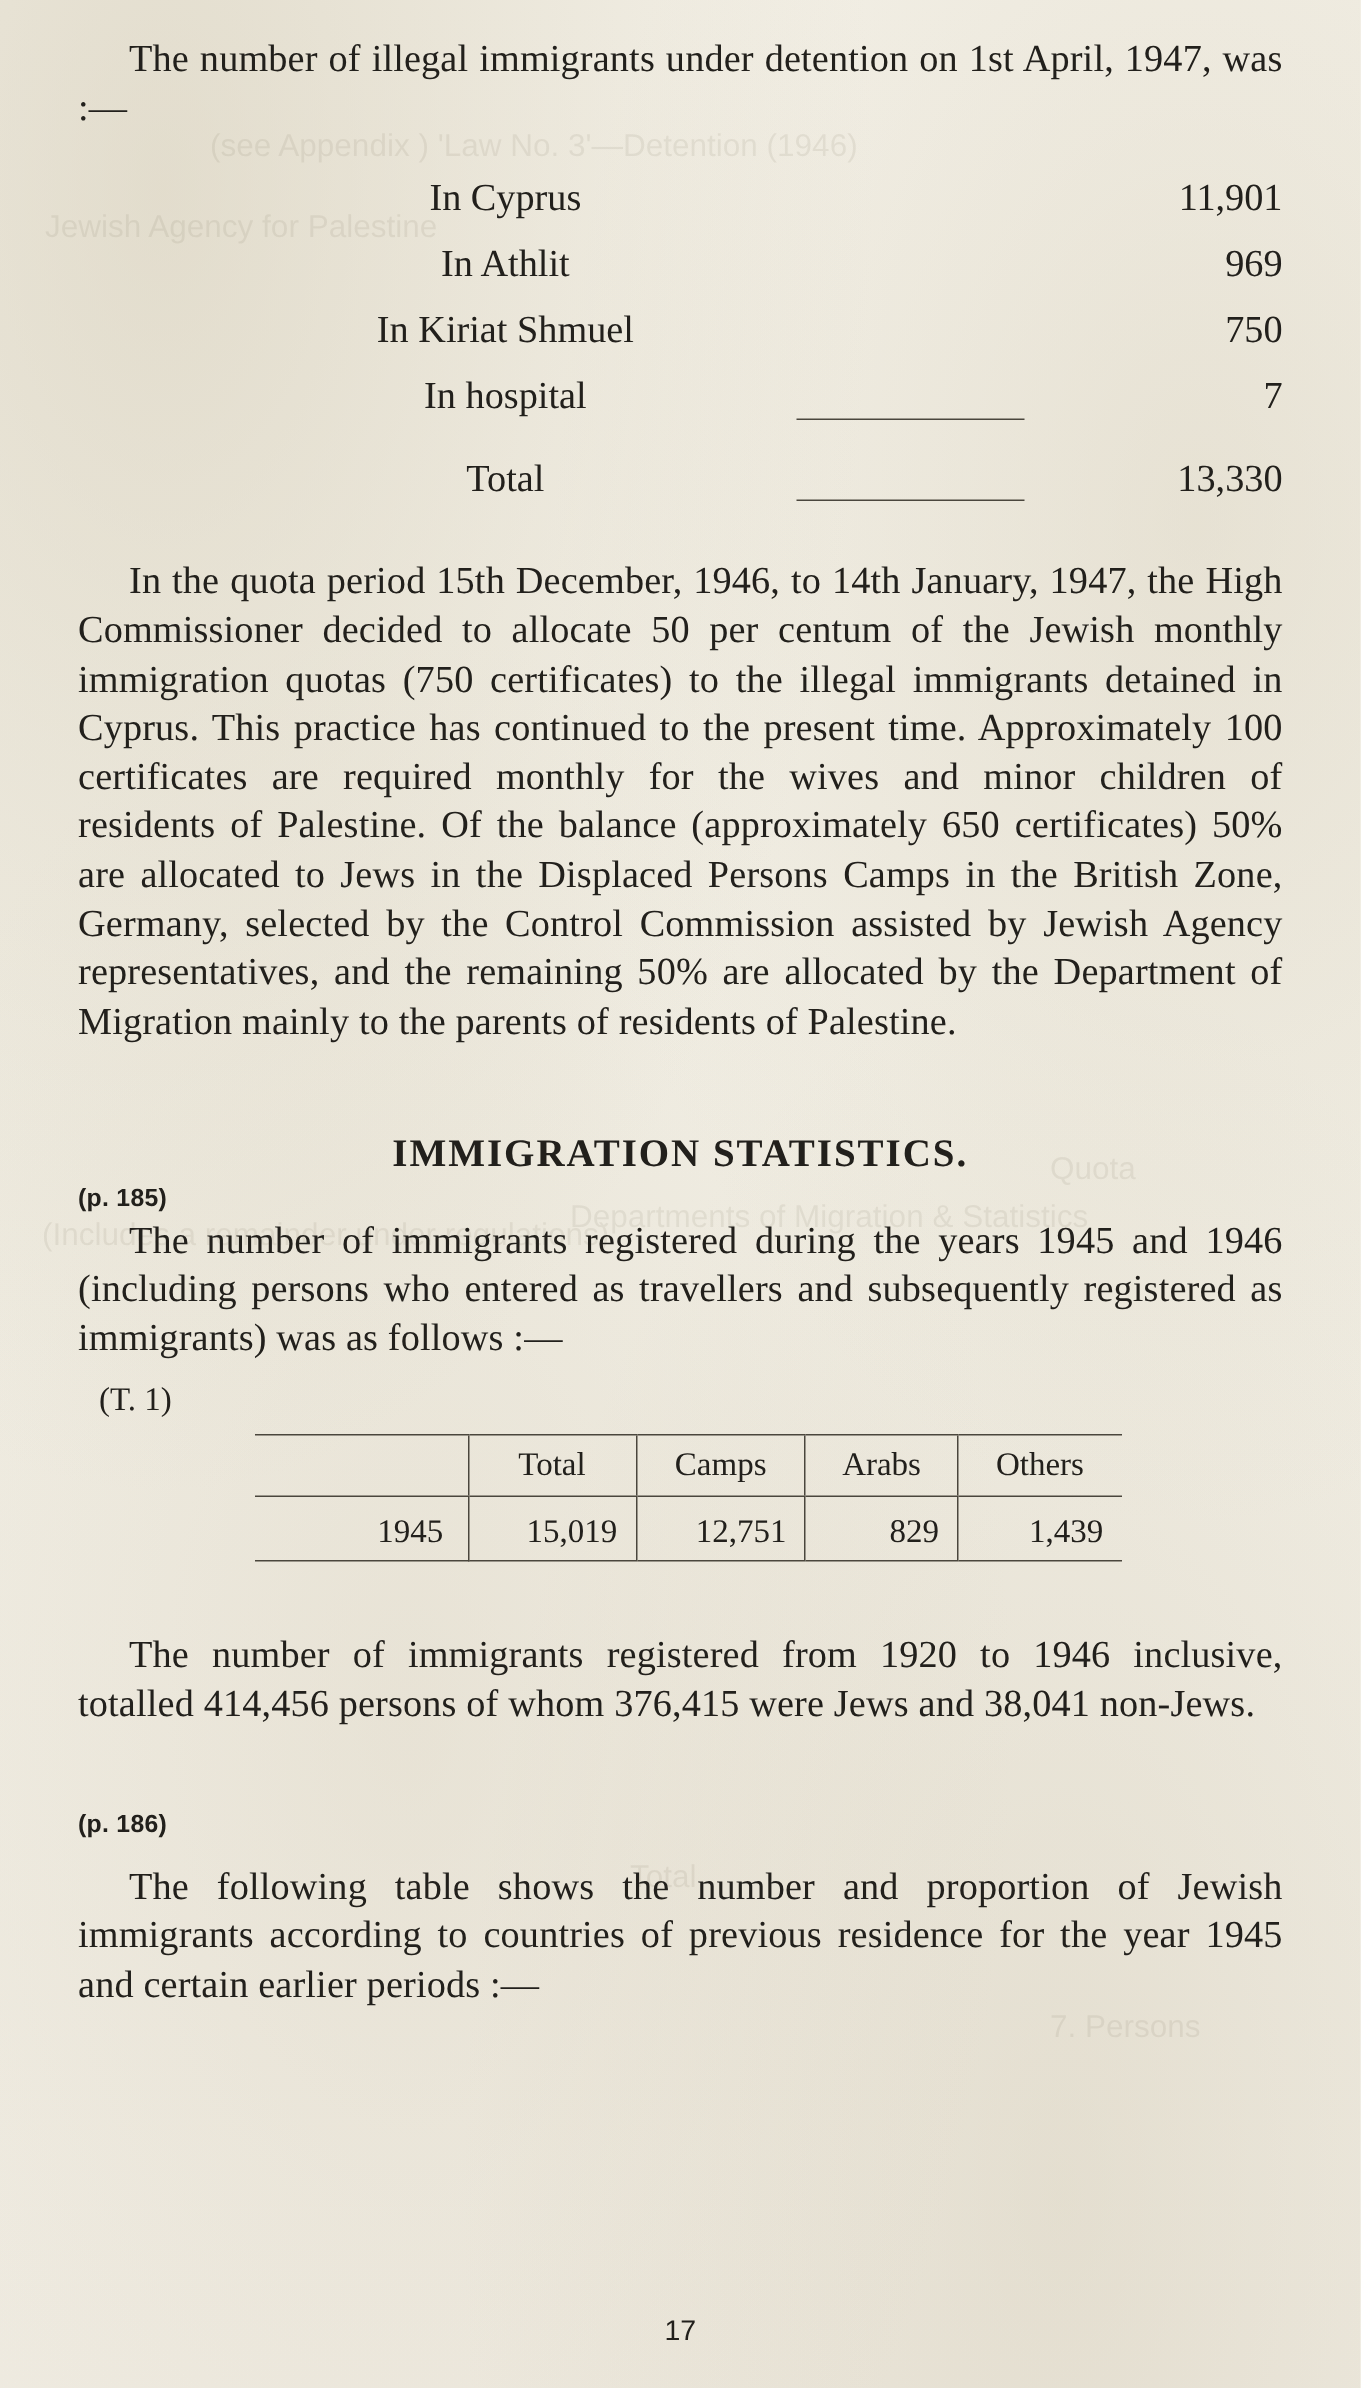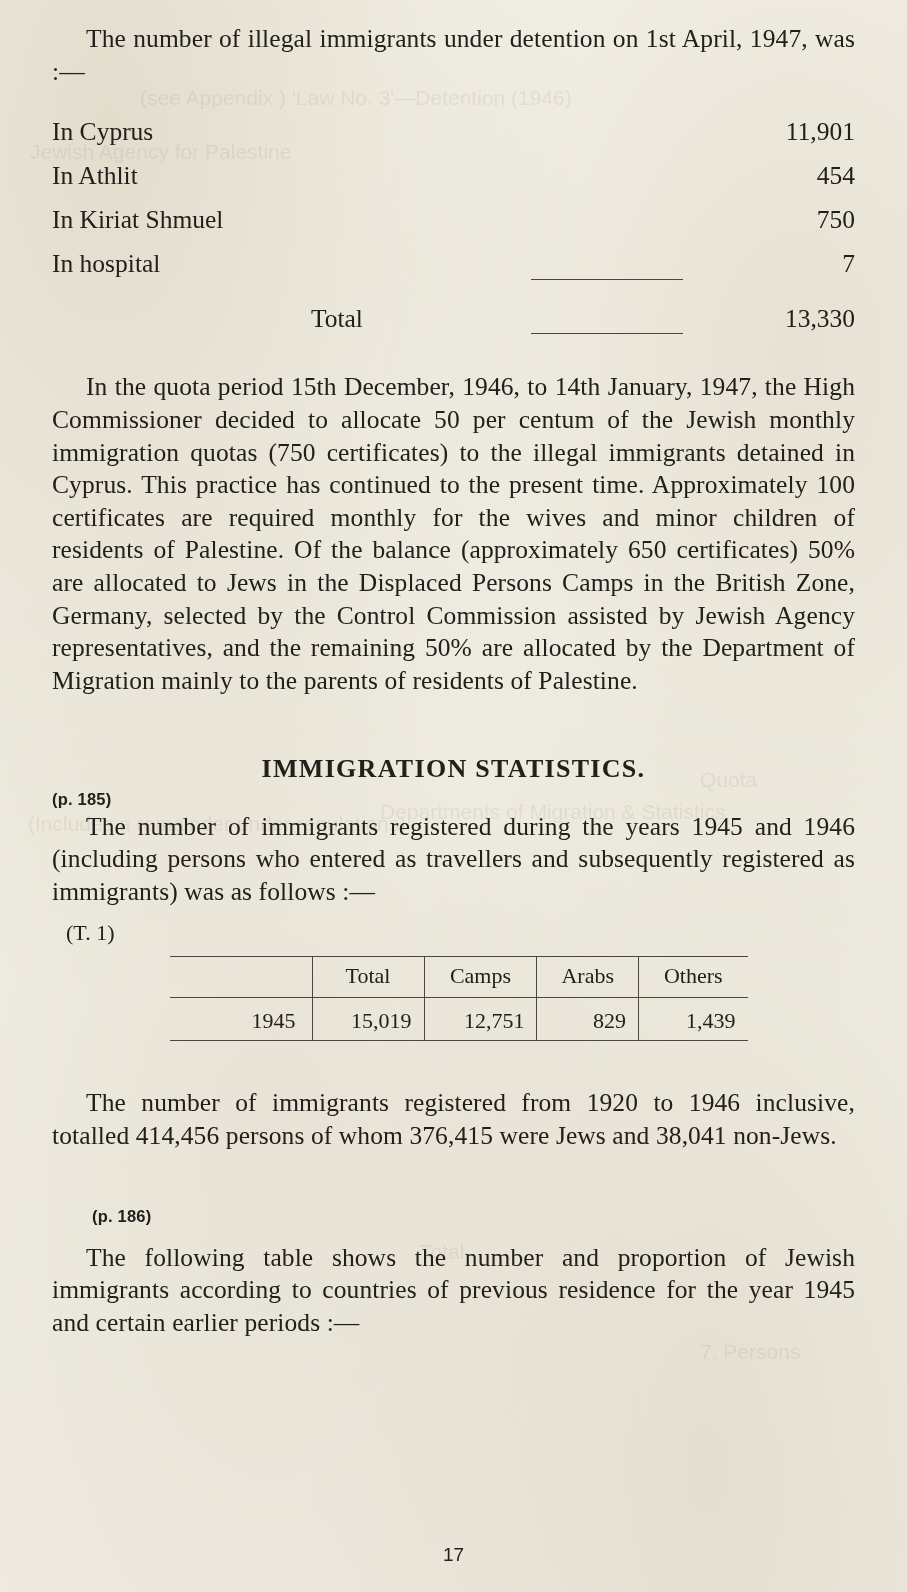--- a/index.html
+++ b/index.html
@@ -53,21 +53,21 @@
     margin: 22px 0 0 0;
     border-collapse: collapse;
     width: 100%;
     font-size: 25.5px;
   }
   table.detention td {
     padding: 7px 0;
   }
   td.det-label {
     padding-left: 118px;
-    text-align: left;
+    text-align: center;
     white-space: nowrap;
   }
   td.det-value {
     text-align: right;
     padding-right: 172px;
     white-space: nowrap;
   }
   tr.total-row td.det-label {
     padding-left: 0;
     text-align: center;
@@ -156,21 +156,21 @@
     border-left: 1px solid #4a463d;
   }
   table.stats tbody tr:last-child td {
     border-bottom: 1px solid #4a463d;
   }
   table.stats tbody tr:first-child td {
     padding-top: 10px;
   }
 
   .after-table { margin-top: 46px; }
-  .para-gap { margin-top: 54px; margin-left: 40px; }
+  .para-gap { margin-top: 54px; }
 
   .folio {
     position: absolute;
     bottom: 26px;
     left: 0;
     right: 0;
     text-align: center;
     font-family: "Liberation Sans", sans-serif;
     font-weight: normal;
     font-size: 19px;
@@ -209,21 +209,21 @@
     <p class="top-para indent">The number of illegal immigrants under detention on 1st April, 1947, was :—</p>
 
     <table class="detention">
       <tbody>
         <tr>
           <td class="det-label">In Cyprus</td>
           <td class="det-value">11,901</td>
         </tr>
         <tr>
           <td class="det-label">In Athlit</td>
-          <td class="det-value">454</td>
+          <td class="det-value">969</td>
         </tr>
         <tr>
           <td class="det-label">In Kiriat Shmuel</td>
           <td class="det-value">750</td>
         </tr>
         <tr>
           <td class="det-label">In hospital</td>
           <td class="det-value">7</td>
         </tr>
         <tr class="total-row">

